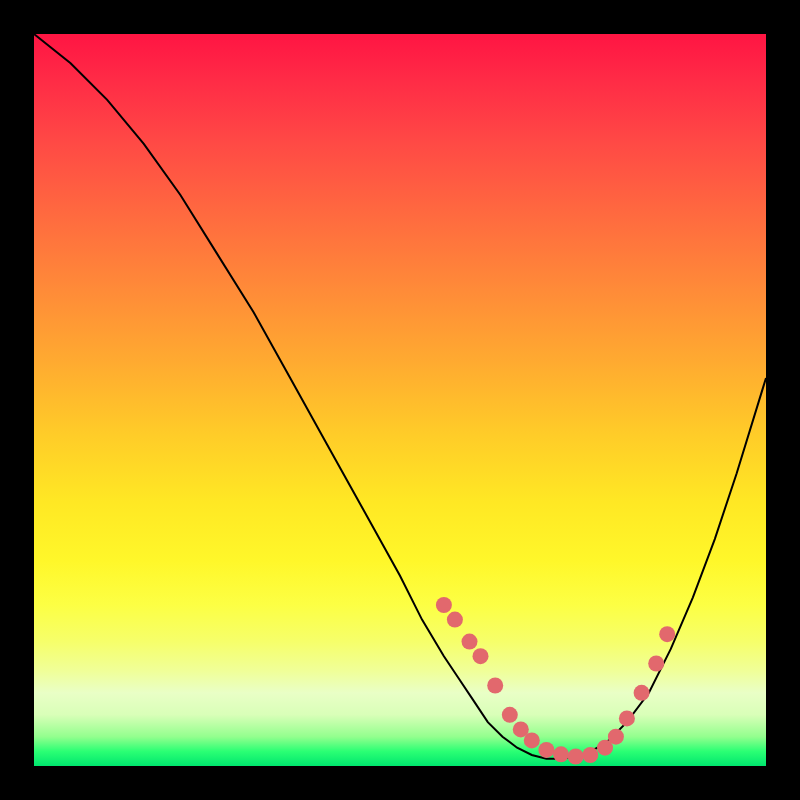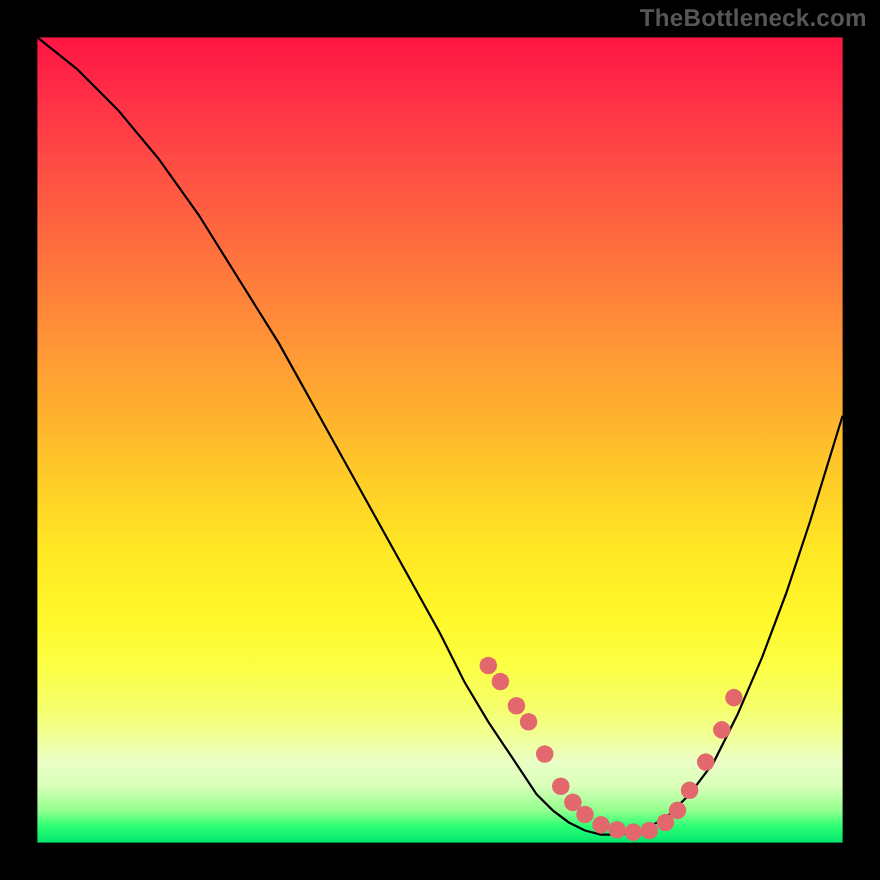--- a/index.html
+++ b/index.html
@@ -63,21 +63,20 @@
   }
   .marker {
     fill: #e2686d;
     stroke: none;
   }
 </style>
 </head>
 <body>
 
 <div class="frame">
-  <div class="attribution">TheBottleneck.com</div>
 
   <div class="plot-area">
     <svg class="curve" viewBox="0 0 732 732" preserveAspectRatio="none">
       <path id="curve-path" class="curve-path" d="M0.0 0.0 L36.6 29.3 L73.2 65.9 L109.8 109.8 L146.4 161.0 L183.0 219.6 L219.6 278.2 L256.2 344.0 L292.8 409.9 L329.4 475.8 L366.0 541.7 L388.0 585.6 L409.9 622.2 L424.6 644.2 L439.2 666.1 L453.8 688.1 L468.5 702.7 L483.1 713.7 L497.8 721.0 L512.4 724.7 L527.0 724.7 L549.0 721.0 L571.0 710.0 L592.9 688.1 L614.9 658.8 L636.8 614.9 L658.8 563.6 L680.8 505.1 L702.7 439.2 L732.0 344.0"></path>
       <g id="markers-group">
           <circle cx="409.9" cy="571.0" r="8" class="marker"></circle>
           <circle cx="420.9" cy="585.6" r="8" class="marker"></circle>
           <circle cx="435.5" cy="607.6" r="8" class="marker"></circle>
           <circle cx="446.5" cy="622.2" r="8" class="marker"></circle>
           <circle cx="461.2" cy="651.5" r="8" class="marker"></circle>

